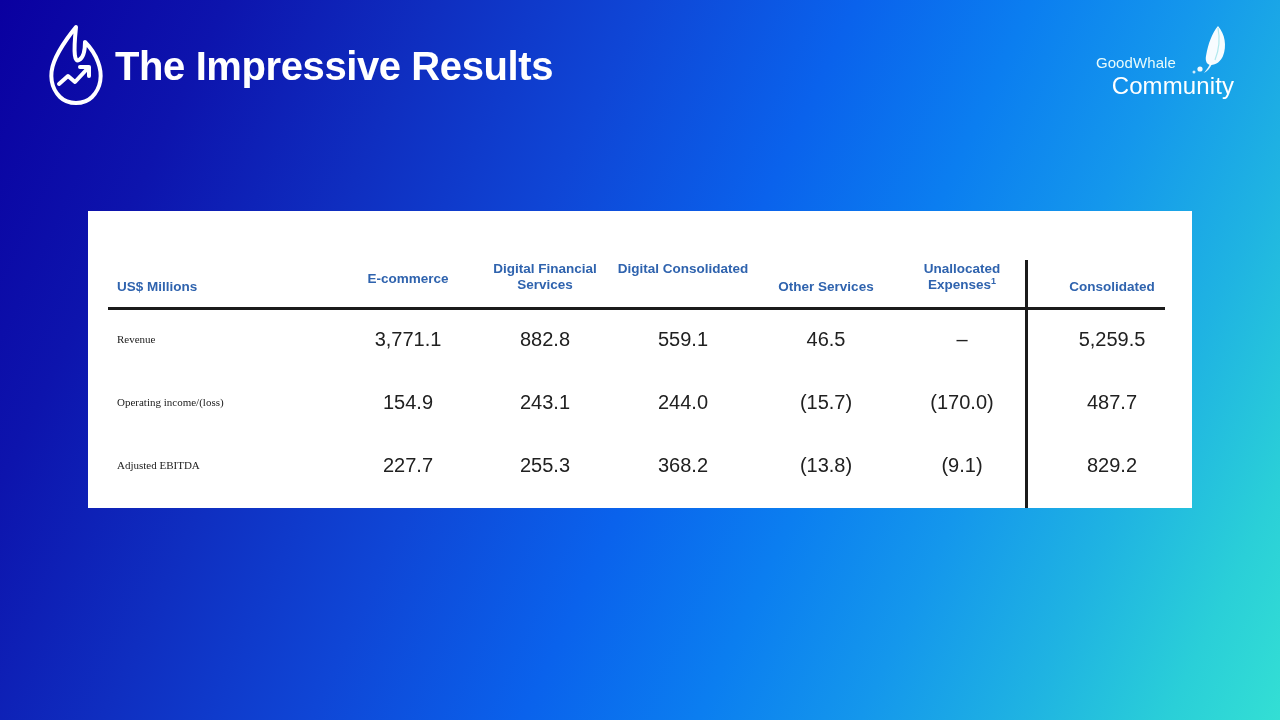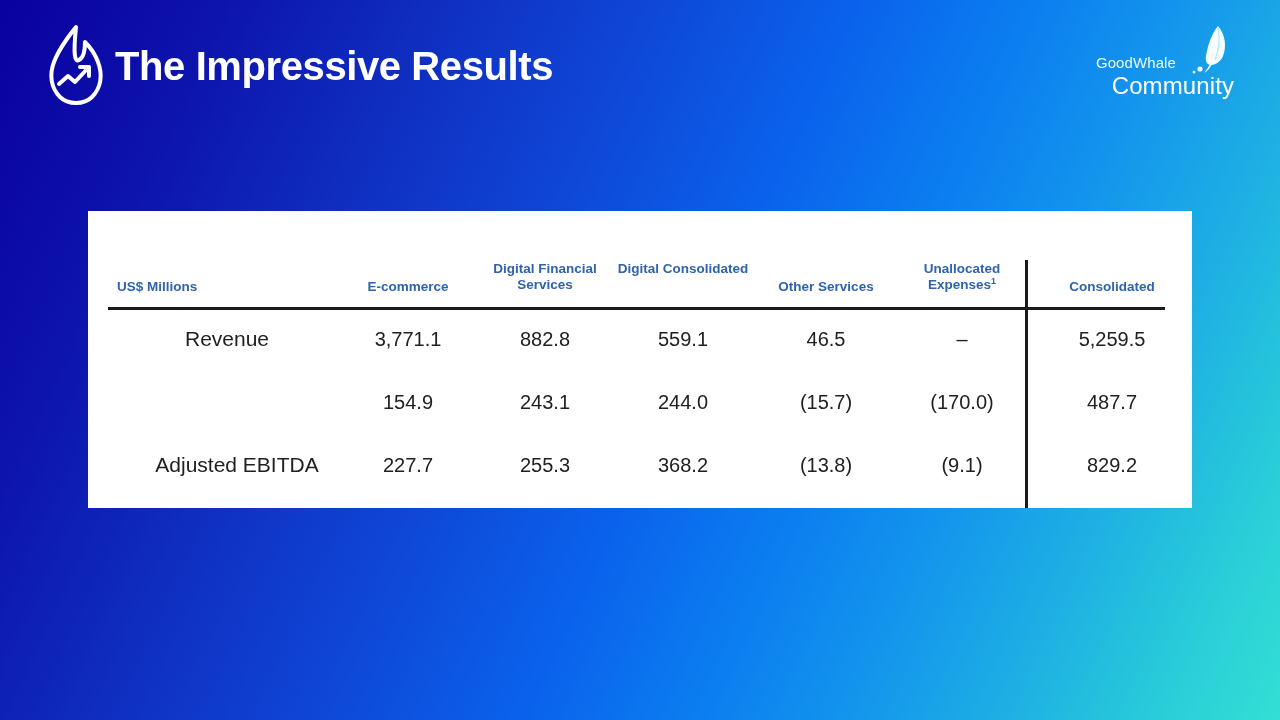--- a/index.html
+++ b/index.html
@@ -69,21 +69,21 @@
   .v-divider {
     position:absolute; left:937px; top:49px;
     width:2.5px; height:248px; background:#1b1b1b;
   }
 
   .cell {
     position:absolute;
     font-size:20px; color:#212121; text-align:center;
     white-space:nowrap; line-height:20px;
   }
-  .cell.label { text-align:center; font-size:21px; }
+  .cell.label { text-align:left; font-size:11px;font-family:Liberation Serif, serif; }
 
   sup { font-size:9px; vertical-align:super; line-height:0; }
 </style>
 </head>
 <body>
 
 <div class="header">
 
   <span class="flame-icon">
     <svg viewBox="0 0 72 90" width="72" height="90" fill="none">
@@ -109,21 +109,21 @@
     <div class="brand-bottom">Community</div>
   </div>
 
 </div>
 
 <div class="card">
   <div class="tbl">
 
     <div class="col-head first" style="left:29px; top:68px; width:200px;">US$ Millions</div>
 
-    <div class="col-head" style="left:240px; top:68px; width:160px;">E-commerce</div>
+    <div class="col-head" style="left:240px; top:60px; width:160px;">E-commerce</div>
 
     <div class="col-head" style="left:387px; top:50px; width:140px;">Digital Financial Services</div>
 
     <div class="col-head" style="left:525px; top:50px; width:140px;">Digital Consolidated</div>
 
     <div class="col-head" style="left:662px; top:68px; width:152px;">Other Services</div>
 
     <div class="col-head" style="left:810px; top:50px; width:128px;"><span>Unallocated Expenses</span><sup>1</sup></div>
 
     <div class="col-head" style="left:944px; top:68px; width:160px;">Consolidated</div>
@@ -132,20 +132,21 @@
     <div class="v-divider"></div>
 
     <div class="cell label" style="left:29px; top:118px; width:220px;">Revenue</div>
     <div class="cell" style="left:240px; top:118px; width:160px;">3,771.1</div>
     <div class="cell" style="left:387px; top:118px; width:140px;">882.8</div>
     <div class="cell" style="left:525px; top:118px; width:140px;">559.1</div>
     <div class="cell" style="left:662px; top:118px; width:152px;">46.5</div>
     <div class="cell" style="left:810px; top:118px; width:128px;">–</div>
     <div class="cell" style="left:944px; top:118px; width:160px;">5,259.5</div>
 
+    <div class="cell label" style="left:29px; top:181px; width:240px;">Operating income/(loss)</div>
     <div class="cell" style="left:240px; top:181px; width:160px;">154.9</div>
     <div class="cell" style="left:387px; top:181px; width:140px;">243.1</div>
     <div class="cell" style="left:525px; top:181px; width:140px;">244.0</div>
     <div class="cell" style="left:662px; top:181px; width:152px;">(15.7)</div>
     <div class="cell" style="left:810px; top:181px; width:128px;">(170.0)</div>
     <div class="cell" style="left:944px; top:181px; width:160px;">487.7</div>
 
     <div class="cell label" style="left:29px; top:244px; width:240px;">Adjusted EBITDA</div>
     <div class="cell" style="left:240px; top:244px; width:160px;">227.7</div>
     <div class="cell" style="left:387px; top:244px; width:140px;">255.3</div>

